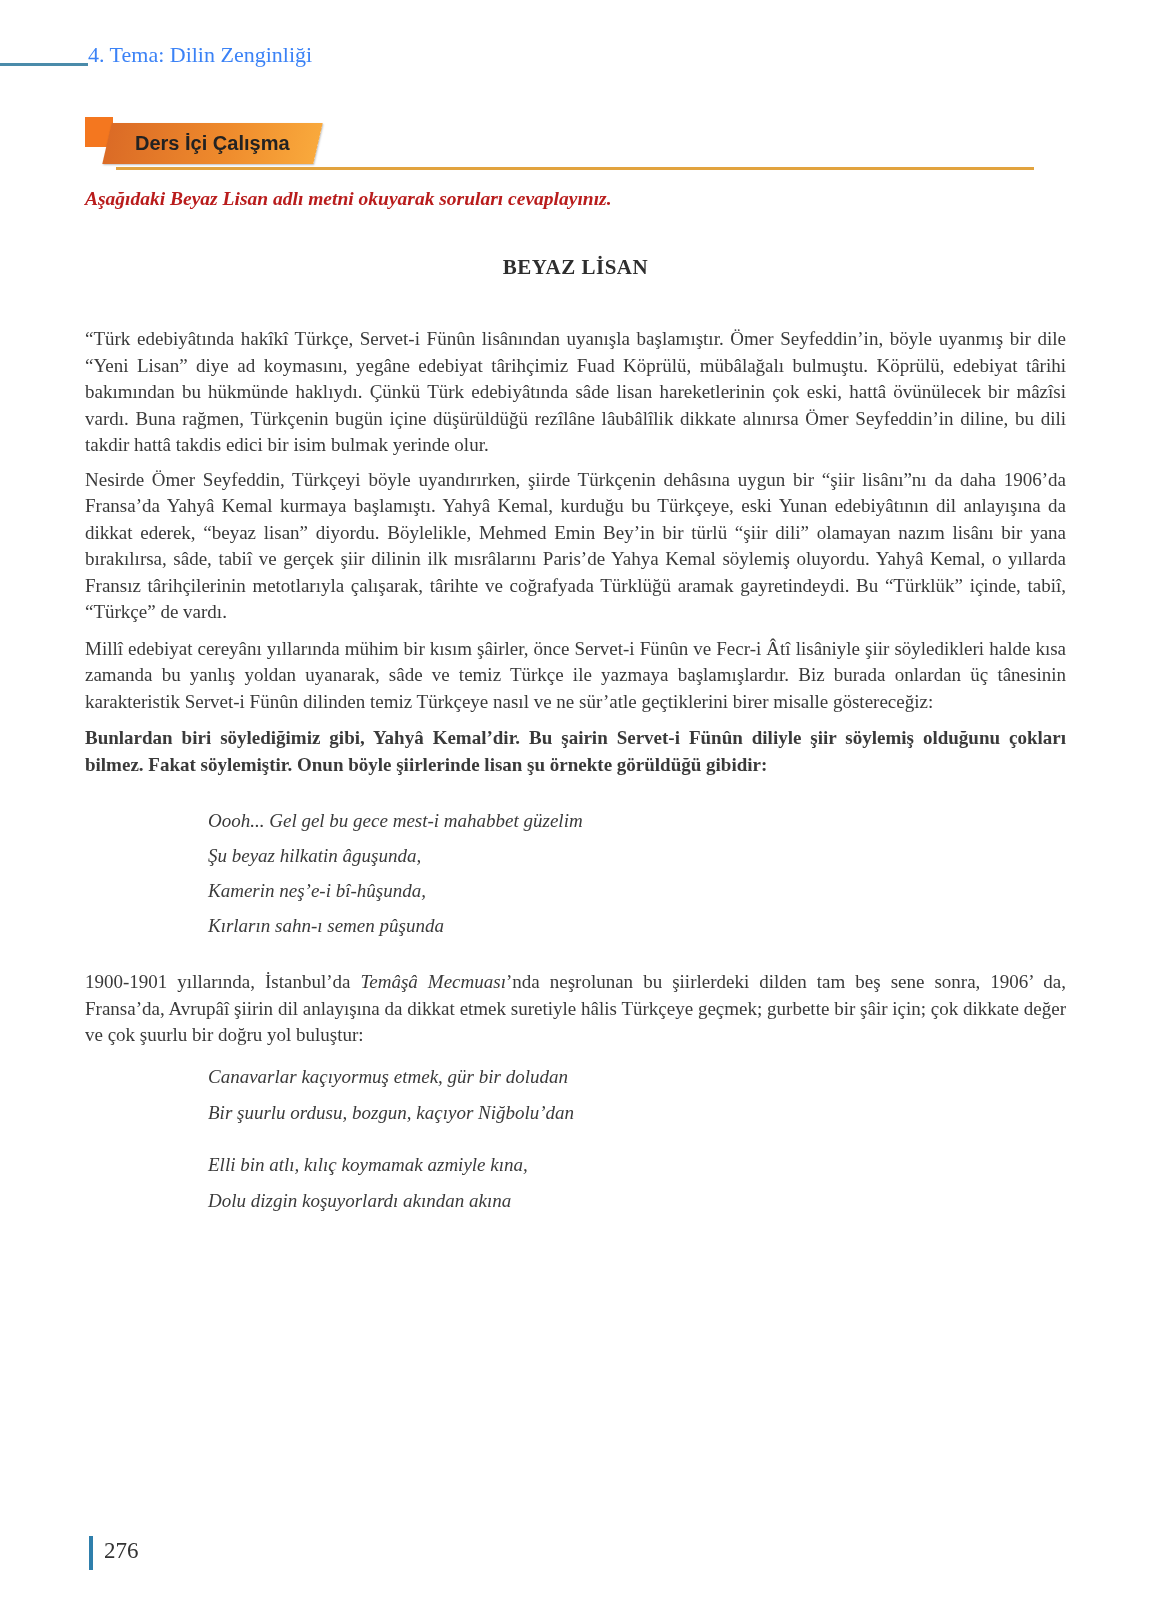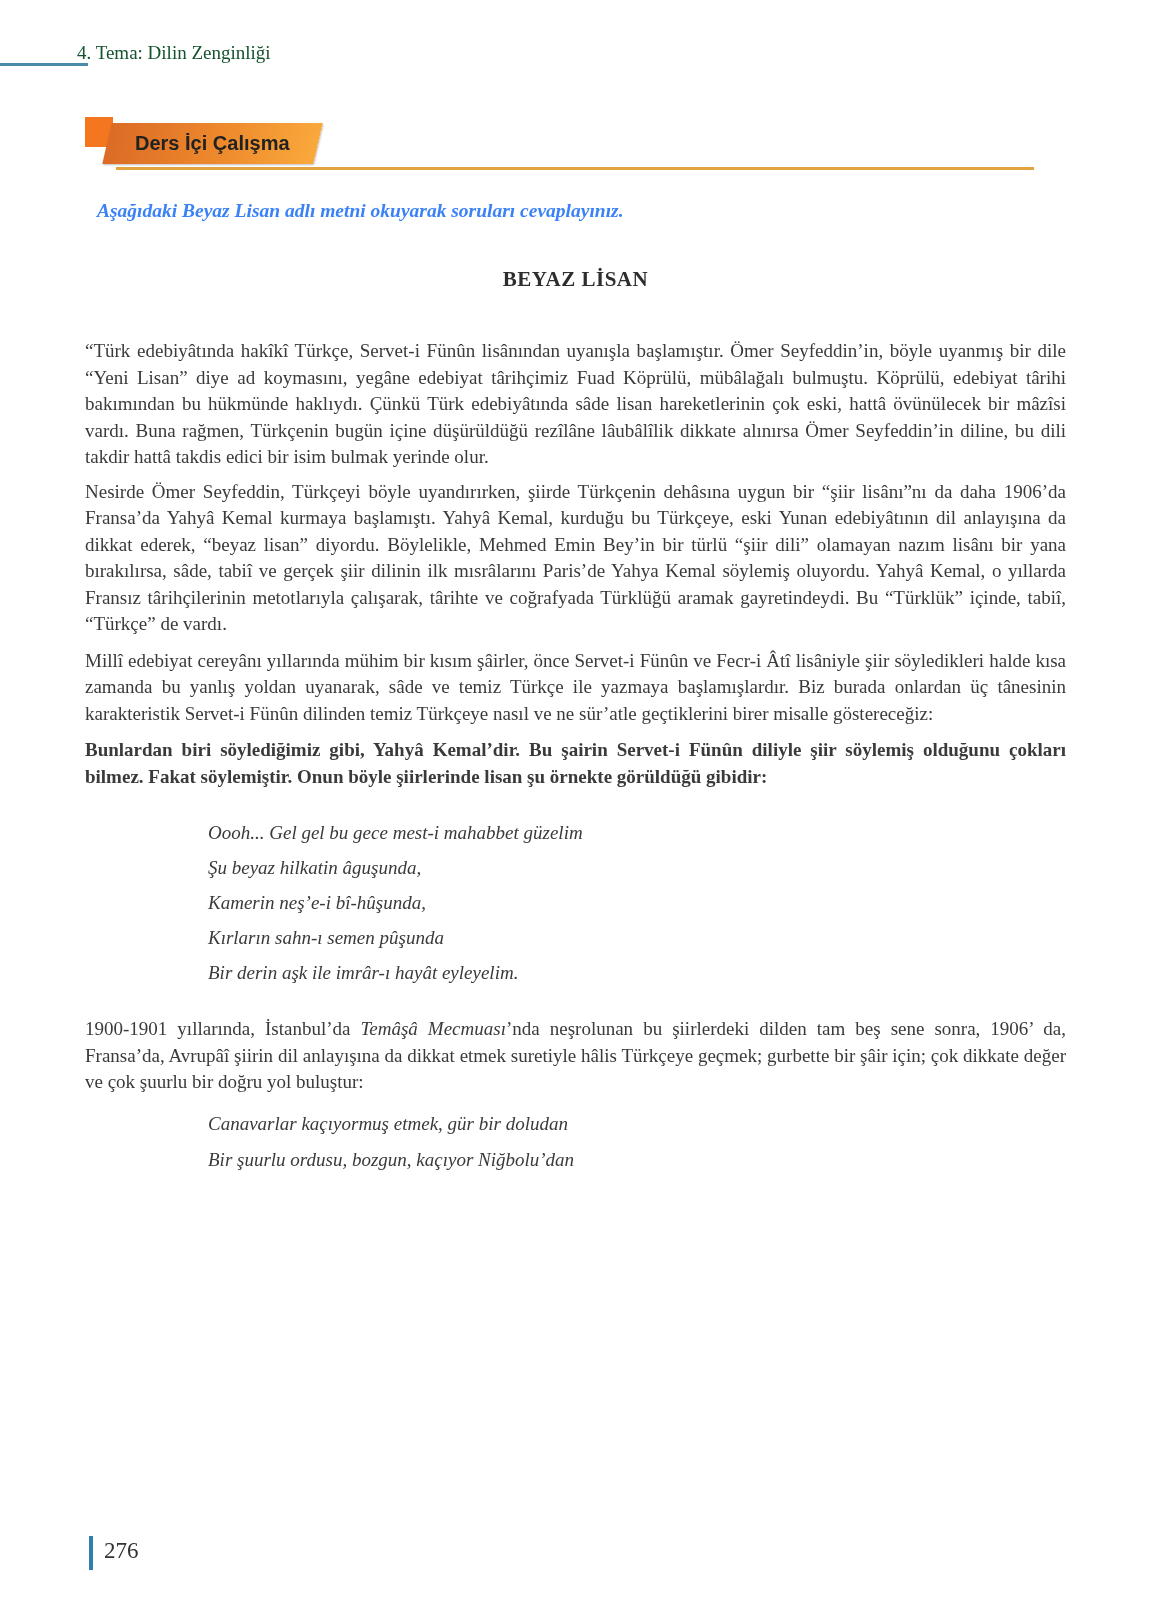--- a/index.html
+++ b/index.html
@@ -11,22 +11,22 @@
     font-family:"Liberation Serif", serif;
     overflow:hidden;
   }
 
   
   .theme-line {
     position:absolute; left:0; top:63px;
     width:88px; height:3px; background:#4A8BAA;
   }
   .theme-title {
-    position:absolute; left:77px; top:42px;
-    font-size:19px; color:#14532d; font-weight:normal; margin:0;
+    position:absolute; left:88px; top:42px;
+    font-size:22px; color:#3b82f6; font-weight:normal; margin:0;
   }
 
   
   .badge-square {
     position:absolute; left:85px; top:117px;
     width:28px; height:30px; background:#F4771F;
   }
   .badge {
     position:absolute; left:107px; top:123px;
     height:41px; line-height:41px; padding:0 28px;
@@ -43,21 +43,21 @@
     position:absolute; left:116px; top:167px;
     width:918px; height:3px; background:#E2A33E;
   }
 
   
   .article {
     position:absolute; left:85px; top:186px; width:981px;
     color:#3A3A3A; font-size:19px; line-height:26.5px;
   }
   .instruction {
-    margin:12px; font-weight:bold; font-style:italic; font-size:19.5px; color:#3b82f6;
+    margin:0; font-weight:bold; font-style:italic; font-size:19.5px; color:#b91c1c;
   }
   .doc-title {
     margin:41px 0 0 0; text-align:center;
     font-weight:bold; font-size:21px; color:#2E2E2E; letter-spacing:0.5px;
   }
   .para { text-align:justify; margin:0 0 10px 0; }
   .para-first { margin-top:46px; margin-bottom:8px; }
   .para-last-of-prose { margin-bottom:0;font-weight:bold; }
 
   .poem { margin-left:115px; font-style:italic; }
@@ -101,29 +101,32 @@
     <p class="para para-first">“Türk edebiyâtında hakîkî Türkçe, Servet-i Fünûn lisânından uyanışla başlamıştır. Ömer Seyfeddin’in, böyle uyanmış bir dile “Yeni Lisan” diye ad koymasını, yegâne edebiyat târihçimiz Fuad Köprülü, mübâlağalı bulmuştu. Köprülü, edebiyat târihi bakımından bu hükmünde haklıydı. Çünkü Türk edebiyâtında sâde lisan hareketlerinin çok eski, hattâ övünülecek bir mâzîsi vardı. Buna rağmen, Türkçenin bugün içine düşürüldüğü rezîlâne lâubâlîlik dikkate alınırsa Ömer Seyfeddin’in diline, bu dili takdir hattâ takdis edici bir isim bulmak yerinde olur.</p>
     <p class="para">Nesirde Ömer Seyfeddin, Türkçeyi böyle uyandırırken, şiirde Türkçenin dehâsına uygun bir “şiir lisânı”nı da daha 1906’da Fransa’da Yahyâ Kemal kurmaya başlamıştı. Yahyâ Kemal, kurduğu bu Türkçeye, eski Yunan edebiyâtının dil anlayışına da dikkat ederek, “beyaz lisan” diyordu. Böylelikle, Mehmed Emin Bey’in bir türlü “şiir dili” olamayan nazım lisânı bir yana bırakılırsa, sâde, tabiî ve gerçek şiir dilinin ilk mısrâlarını Paris’de Yahya Kemal söylemiş oluyordu. Yahyâ Kemal, o yıllarda Fransız târihçilerinin metotlarıyla çalışarak, târihte ve coğrafyada Türklüğü aramak gayretindeydi. Bu “Türklük” içinde, tabiî, “Türkçe” de vardı.</p>
     <p class="para">Millî edebiyat cereyânı yıllarında mühim bir kısım şâirler, önce Servet-i Fünûn ve Fecr-i Âtî lisâniyle şiir söyledikleri halde kısa zamanda bu yanlış yoldan uyanarak, sâde ve temiz Türkçe ile yazmaya başlamışlardır. Biz burada onlardan üç tânesinin karakteristik Servet-i Fünûn dilinden temiz Türkçeye nasıl ve ne sür’atle geçtiklerini birer misalle göstereceğiz:</p>
     <p class="para para-last-of-prose">Bunlardan biri söylediğimiz gibi, Yahyâ Kemal’dir. Bu şairin Servet-i Fünûn diliyle şiir söylemiş olduğunu çokları bilmez. Fakat söylemiştir. Onun böyle şiirlerinde lisan şu örnekte görüldüğü gibidir:</p>
 
     <div class="poem poem-1">
       <p class="poem-line">Oooh... Gel gel bu gece mest-i mahabbet güzelim</p>
       <p class="poem-line">Şu beyaz hilkatin âguşunda,</p>
       <p class="poem-line">Kamerin neş’e-i bî-hûşunda,</p>
       <p class="poem-line">Kırların sahn-ı semen pûşunda</p>
-      <p class="poem-line">Bir derin aşk ile imrâr-ı hayât eyleyelim.</p>
     </div>
 
     <p class="para p5"><span>1900-1901 yıllarında, İstanbul’da </span><em>Temâşâ Mecmuası</em><span>’nda neşrolunan bu şiirlerdeki dilden tam beş sene sonra, 1906’ da, Fransa’da, Avrupâî şiirin dil anlayışına da dikkat etmek suretiyle hâlis Türkçeye geçmek; gurbette bir şâir için; çok dikkate değer ve çok şuurlu bir doğru yol buluştur:</span></p>
 
     <div class="poem poem-2">
       <div class="couplet">
         <p class="poem-line">Canavarlar kaçıyormuş etmek, gür bir doludan</p>
         <p class="poem-line">Bir şuurlu ordusu, bozgun, kaçıyor Niğbolu’dan</p>
+      </div>
+      <div class="couplet">
+        <p class="poem-line">Elli bin atlı, kılıç koymamak azmiyle kına,</p>
+        <p class="poem-line">Dolu dizgin koşuyorlardı akından akına</p>
       </div>
     </div>
 
   </div>
 
   <div class="page-bar"></div>
   <div class="page-number">276</div>
 
 </div>
 

